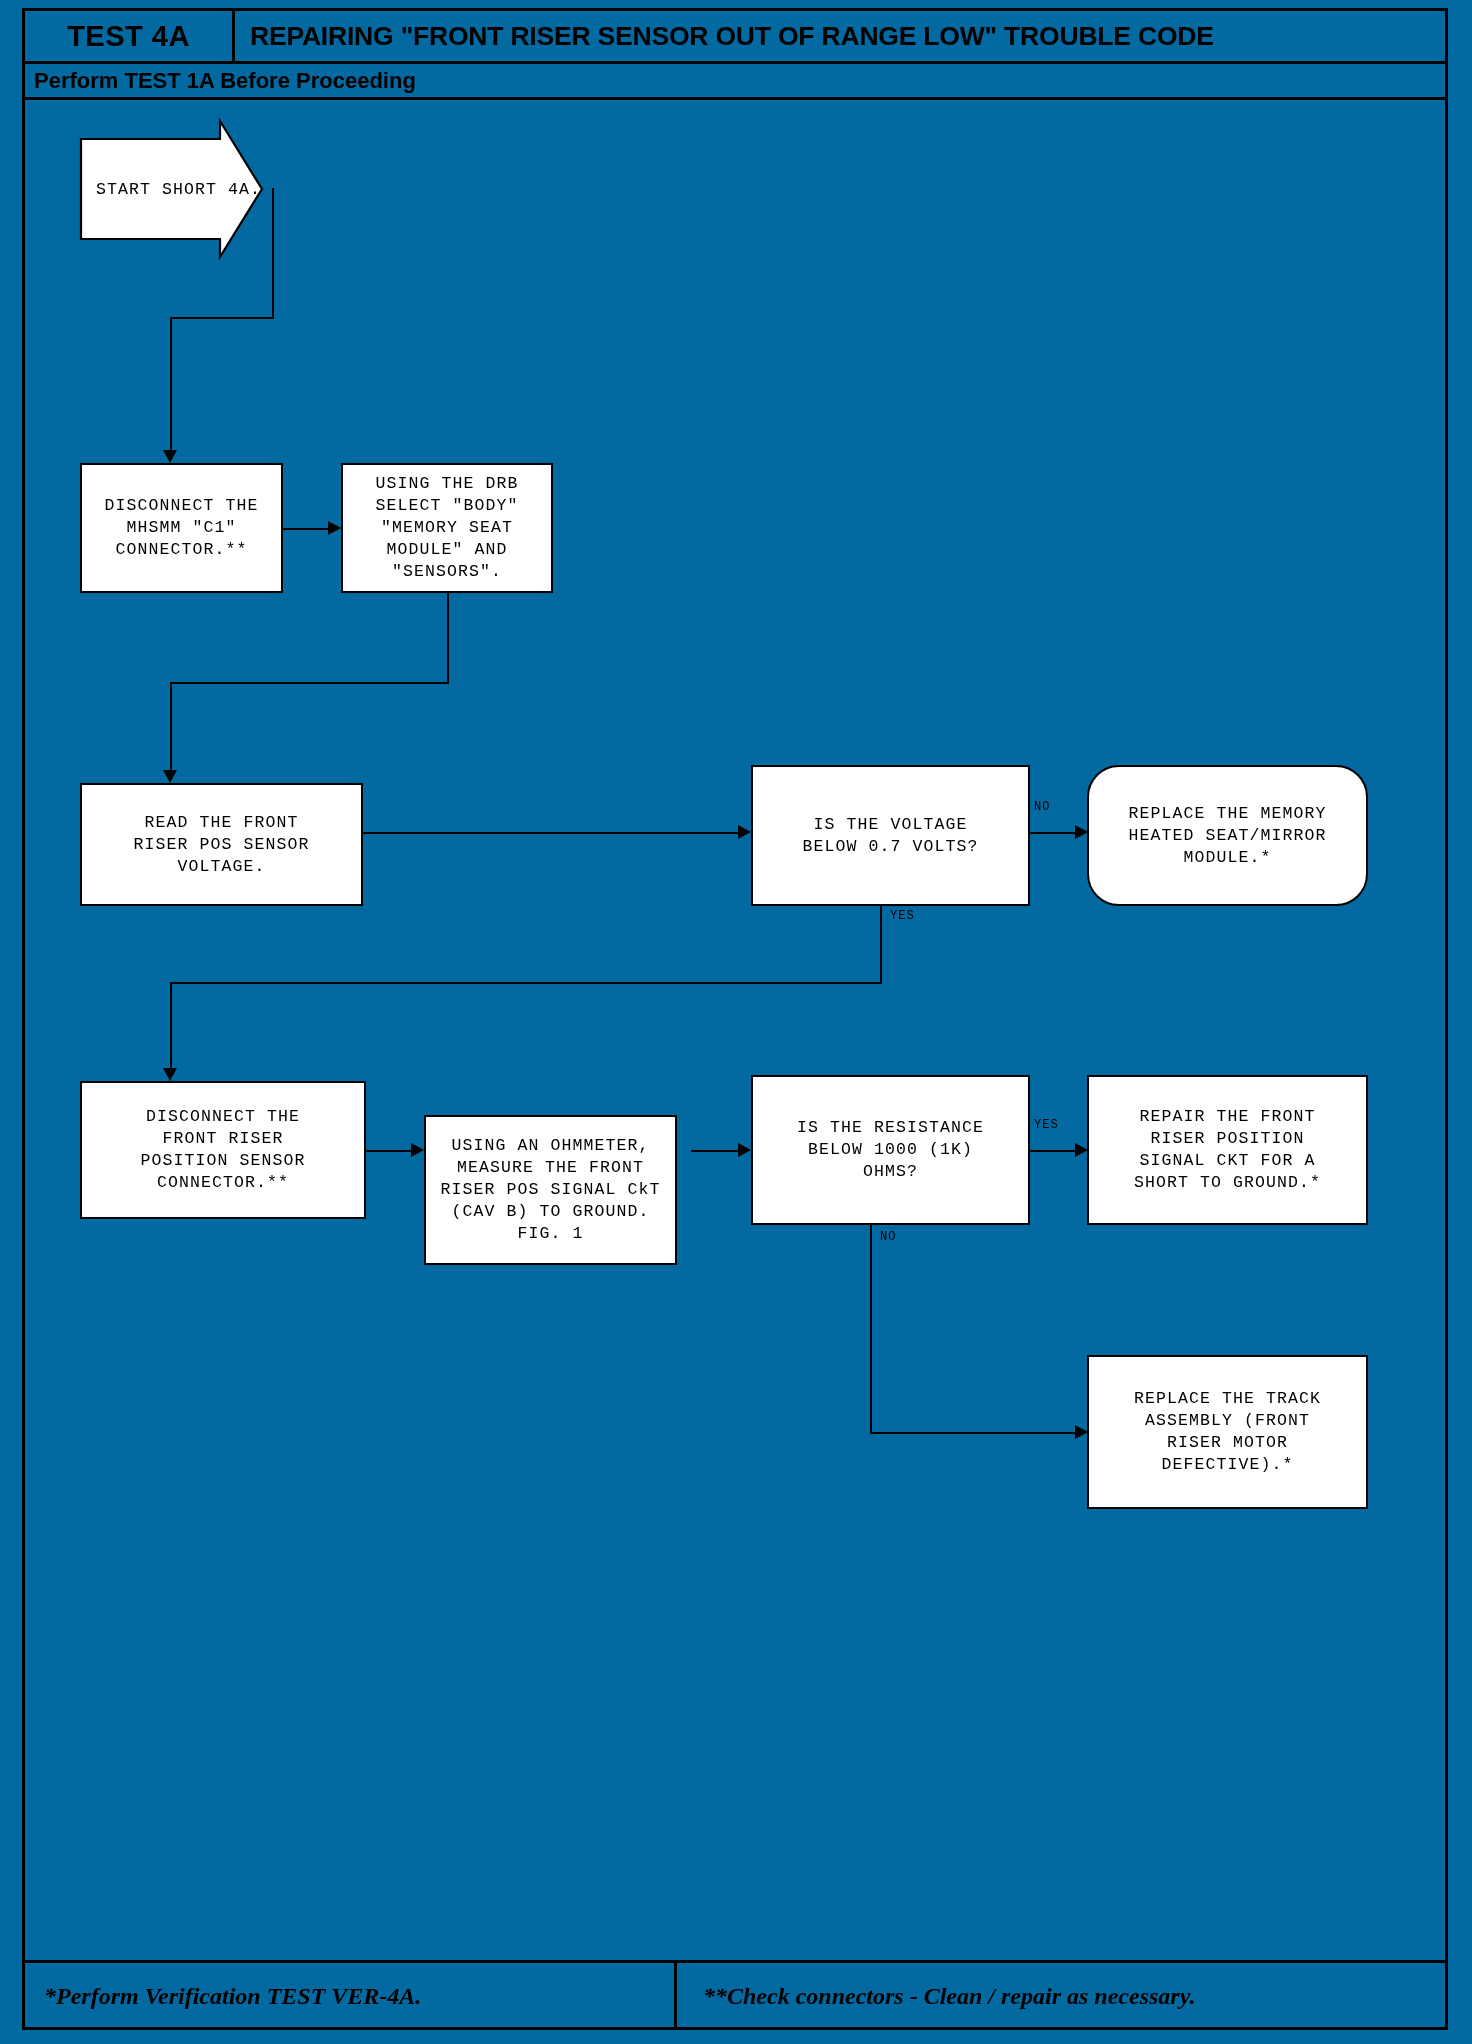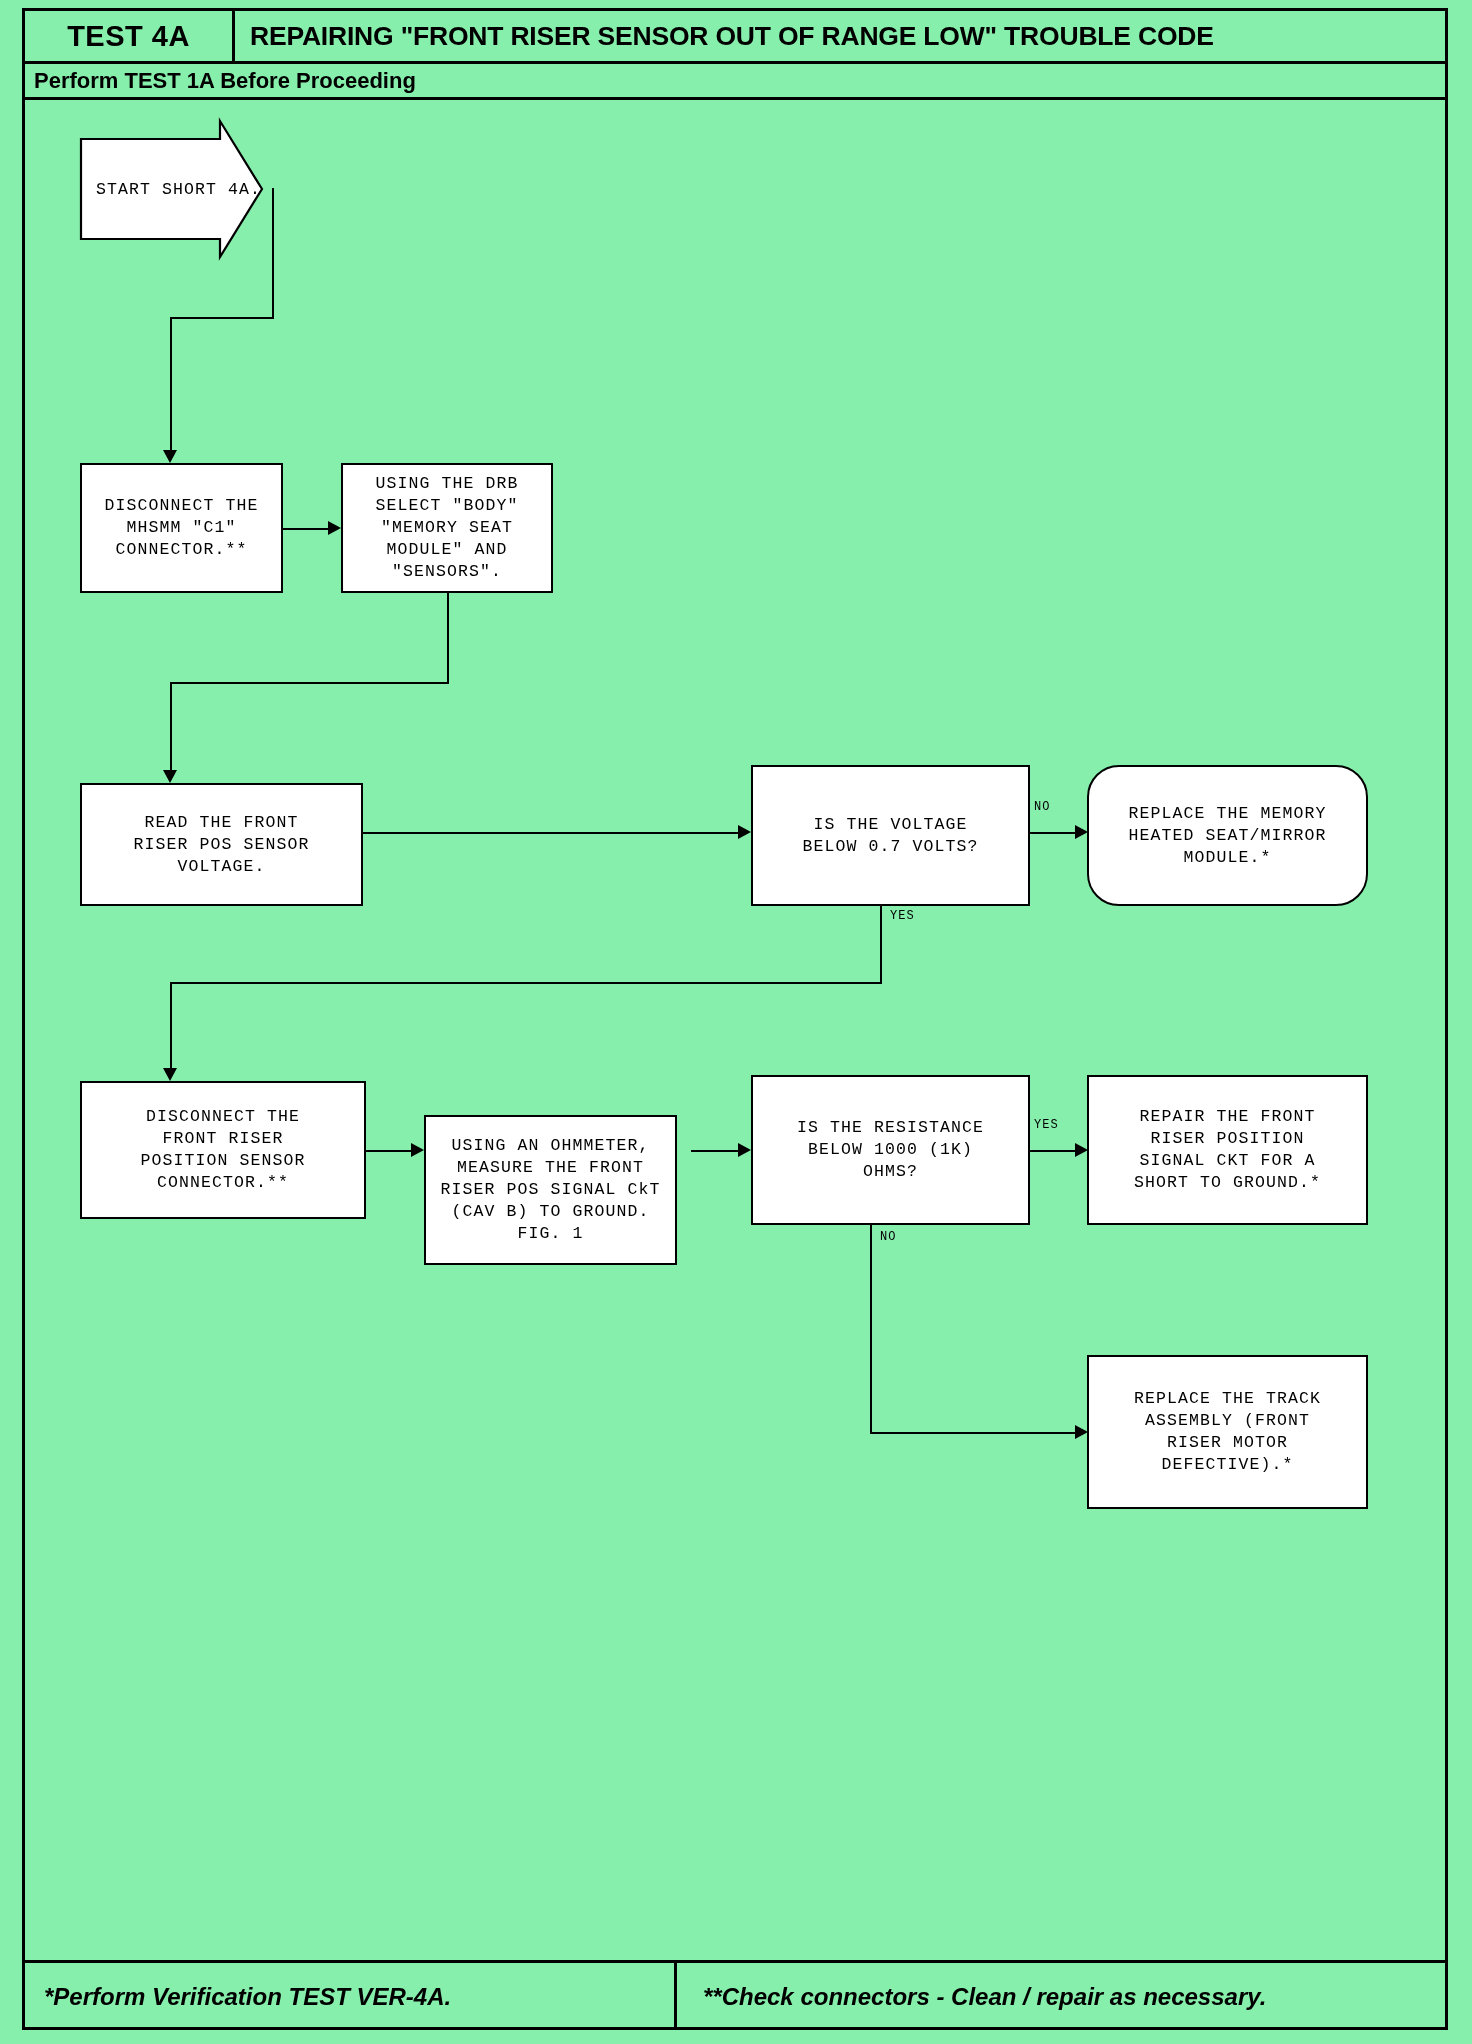--- a/index.html
+++ b/index.html
@@ -8,21 +8,21 @@
     background: #ffffff;
   }
   body {
     font-family: "Liberation Serif", serif;
     color: #000000;
   }
   #page {
     position: relative;
     width: 1472px;
     height: 2044px;
-    background: #86efac;
+    background: #0369a1;
     overflow: hidden;
   }
 
   
   #outer-frame {
     position: absolute;
     left: 22px;
     top: 8px;
     width: 1426px;
     height: 2022px;
@@ -115,21 +115,21 @@
   #footer-left {
     width: 655px;
     padding-left: 22px;
     border-right: 3px solid #000;
   }
   #footer-right {
     flex: 1;
     padding-left: 26px;
   }
   .footer-cell span {
-    font-family: Liberation Sans, sans-serif;
+    font-family: Liberation Serif, serif;
     font-weight: bold;
     font-style: italic;
     font-size: 24px;
   }
 
   
   .node {
     position: absolute;
     box-sizing: border-box;
     border: 2px solid #000;

